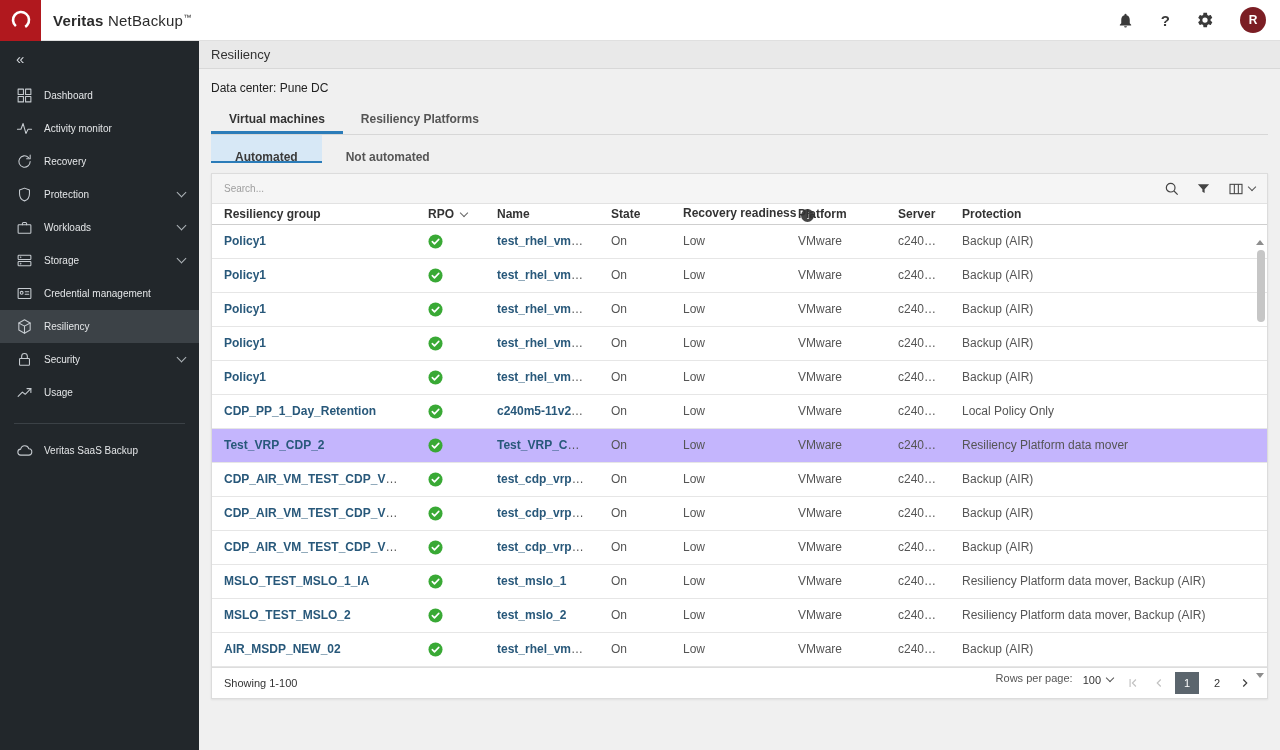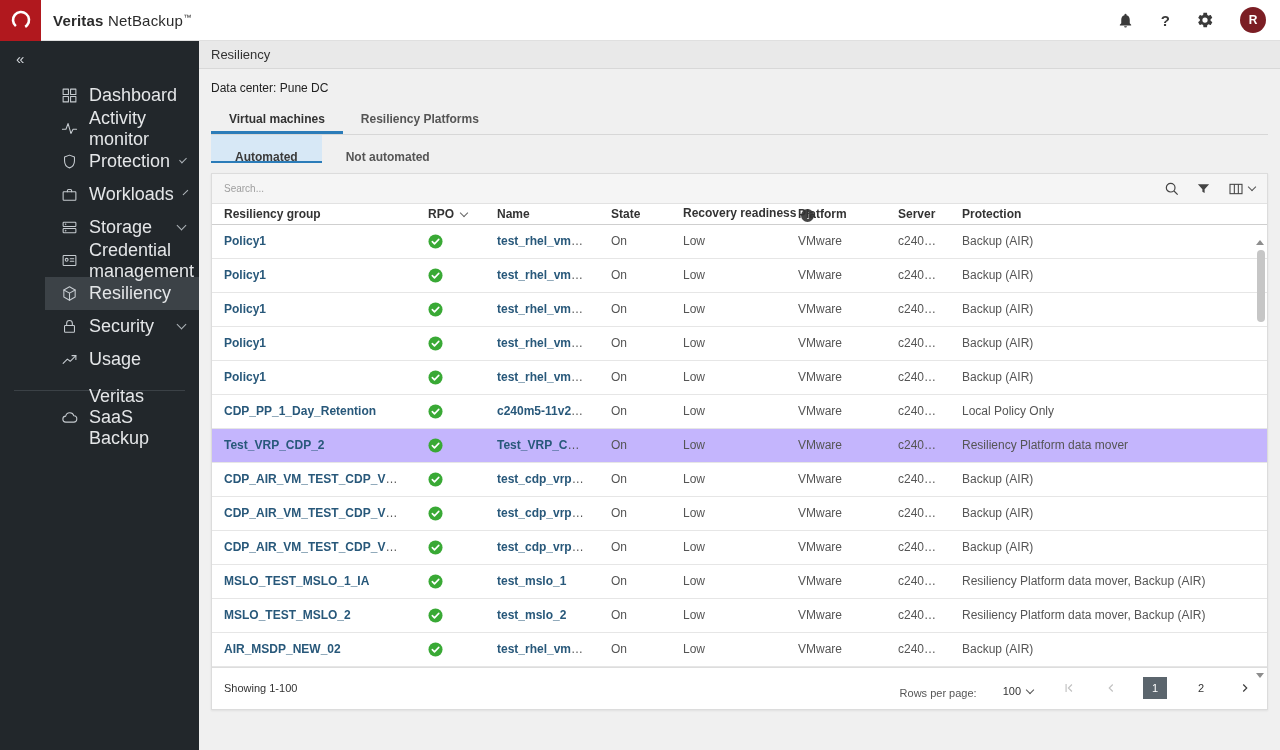--- a/index.html
+++ b/index.html
@@ -17,21 +17,21 @@
   .help-q { font-size:15px; font-weight:700; color:#3a3a3a; cursor:pointer; }
   .avatar { width:26px; height:26px; border-radius:50%; background:#7b1e24; color:#fff; font-size:12px; font-weight:700; display:flex; align-items:center; justify-content:center; cursor:pointer; }
 
   
   .shell { display:flex; height:709px; }
 
   
   .sidebar { width:199px; background:#22272b; flex-shrink:0; display:flex; flex-direction:column; color:#e4e6e8; }
   .collapse-row { height:30px; display:flex; align-items:center; padding:4px 0 0 16px; color:#cfd3d7; font-size:15px; cursor:pointer; }
   .nav { margin-top:8px; }
-  .side-item { height:33px; display:flex; align-items:center; padding:0 14px 0 16px; gap:11px; font-size:18px; cursor:pointer; color:#e4e6e8;margin-left:45px; }
+  .side-item { height:33px; display:flex; align-items:center; padding:0 14px 0 16px; gap:11px; font-size:10px; cursor:pointer; color:#e4e6e8; }
   .side-item.active { background:#3c4247; }
   .sicon { width:17px; height:17px; flex-shrink:0; }
   .sicon path, .sicon rect, .sicon polyline, .sicon circle { fill:none; stroke:#c6cbd0; stroke-width:1.5; stroke-linejoin:round; stroke-linecap:round; }
   .chev-down { width:7px; height:7px; border-right:1.5px solid #aeb4b9; border-bottom:1.5px solid #aeb4b9; transform:rotate(45deg); margin-left:auto; margin-top:-4px; }
   .side-divider { height:1px; background:#3b4146; margin:14px 14px 10px 14px; }
 
   
   main { flex:1; min-width:0; display:flex; flex-direction:column; }
   .page-header { height:28px; background:#e9e9e9; border-bottom:1px solid #d8d8d8; display:flex; align-items:center; padding:0 12px; font-size:13px; color:#333; }
   .content { padding:12px 12px 0 12px; }
@@ -58,22 +58,22 @@
 
   table { width:100%; border-collapse:collapse; table-layout:fixed; }
   th { text-align:left; font-size:12px; font-weight:700; color:#333; padding:0 12px; height:20px; border-bottom:1px solid #cfcfcf; white-space:nowrap; cursor:pointer; }
   td { font-size:12px; color:#555; padding:0 12px; height:34px; border-bottom:1px solid #e6e6e6; white-space:nowrap; overflow:hidden; text-overflow:ellipsis; }
   tr.selected td { background:#c4b5fd; }
   .link { color:#28587a; font-weight:700; cursor:pointer;margin-top:16px; }
   .sort-chev { display:inline-block; width:6px; height:6px; border-right:1.5px solid #666; border-bottom:1.5px solid #666; transform:rotate(45deg); margin-left:7px; vertical-align:2px; }
   .info-i { display:inline-flex; width:13px; height:13px; border-radius:50%; background:#454545; color:#fff; font-size:9px; font-weight:700; align-items:center; justify-content:center; margin-left:5px; vertical-align:-2px; }
   .check { display:inline-flex; vertical-align:middle; }
 
-  .card-footer { height:42px; border-top:1px solid #ddd; display:flex; align-items:center; padding:0 12px; font-size:11px; color:#333; }
-  .foot-right { margin-left:auto; display:flex; align-items:flex-end; gap:22px; }
+  .card-footer { height:31px; border-top:1px solid #ddd; display:flex; align-items:center; padding:0 12px; font-size:11px; color:#333; }
+  .foot-right { margin-left:auto; display:flex; align-items:flex-start; gap:6px; }
   .rpp-label { color:#555; }
   .rpp-select { display:flex; align-items:center; gap:6px; cursor:pointer; font-size:11px; color:#333; padding:2px 4px; }
   .pg-btn { width:24px; height:22px; display:flex; align-items:center; justify-content:center; font-size:11px; color:#333; cursor:pointer; }
   .pg-btn.active { background:#5b656d; color:#fff; cursor:default; }
   .pg-ic { width:20px; height:22px; display:flex; align-items:center; justify-content:center; cursor:pointer; }
 
   
   .vscroll { position:absolute; top:64px; right:1px; width:11px; height:442px; }
   .vs-arrow { position:absolute; right:2px; width:0; height:0; border-left:4px solid transparent; border-right:4px solid transparent; }
   .vs-up { top:2px; border-bottom:5px solid #8d8d8d; }
@@ -120,20 +120,27 @@
             <rect x="3" y="13.5" width="7.5" height="7.5"></rect>
             <rect x="13.5" y="13.5" width="7.5" height="7.5"></rect>
           </svg>
         <span>Dashboard</span>
       </div>
       <div class="side-item">
         <svg class="sicon" viewBox="0 0 24 24">
             <polyline points="2 13 7 13 10 5 14 19 17 13 22 13"></polyline>
           </svg>
         <span>Activity monitor</span>
+      </div>
+      <div class="side-item">
+        <svg class="sicon" viewBox="0 0 24 24">
+            <path d="M20 12a8 8 0 1 1-2.3-5.6"></path>
+            <polyline points="20 3 20 8 15 8"></polyline>
+          </svg>
+        <span>Recovery</span>
       </div>
       <div class="side-item">
         <svg class="sicon" viewBox="0 0 24 24">
             <path d="M12 3l7 2.6v5.2c0 4.6-3 8.8-7 10.2-4-1.4-7-5.6-7-10.2V5.6L12 3z"></path>
           </svg>
         <span>Protection</span>
         <span class="chev-down"></span>
       </div>
       <div class="side-item">
         <svg class="sicon" viewBox="0 0 24 24">

